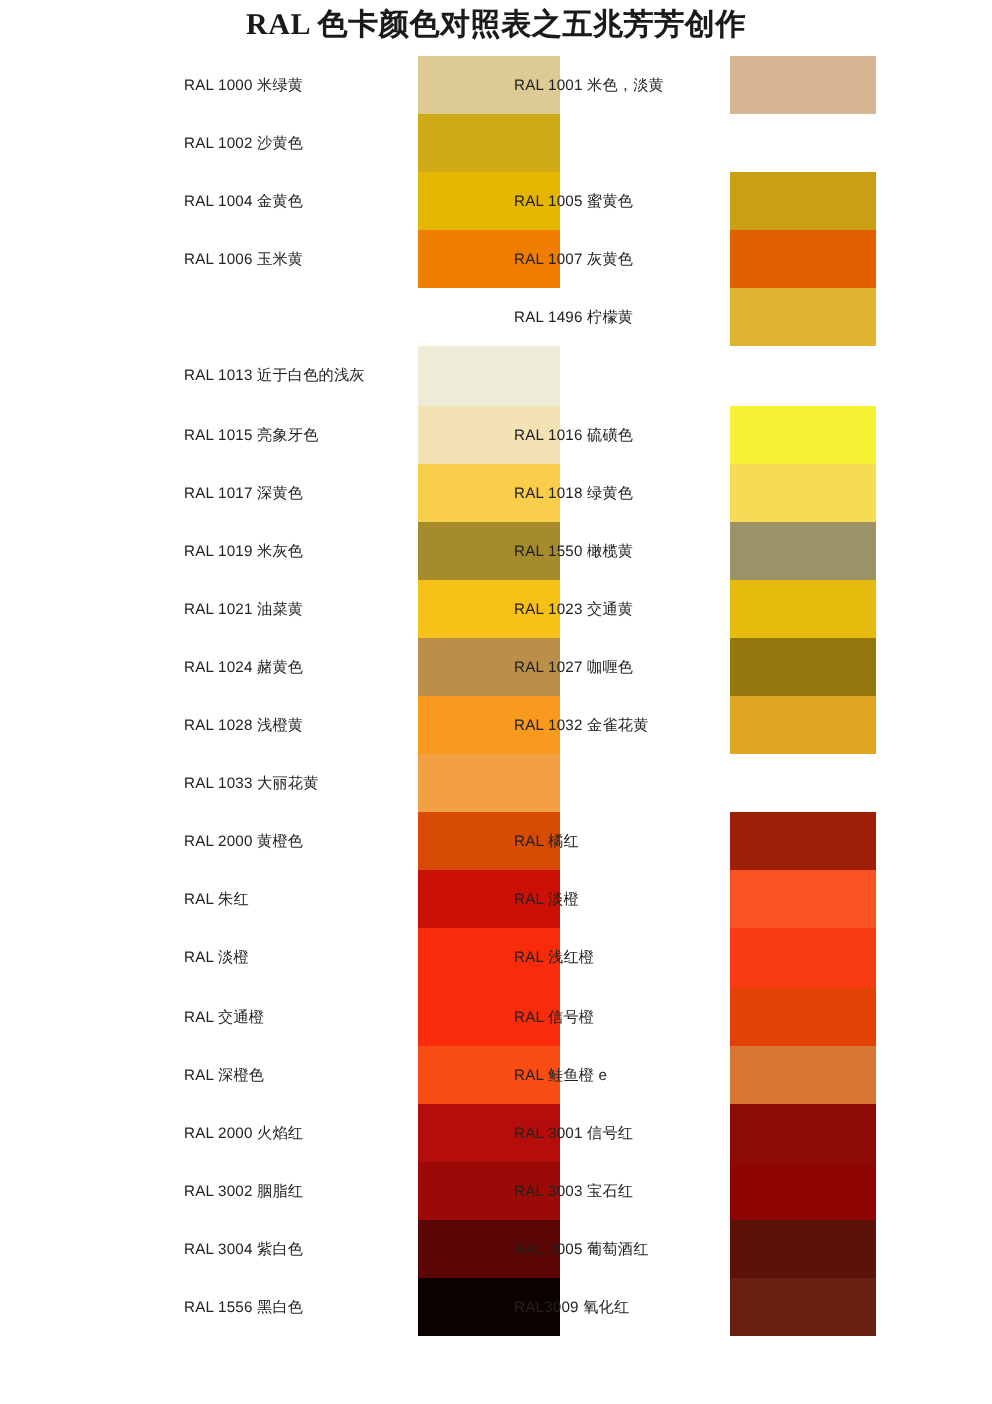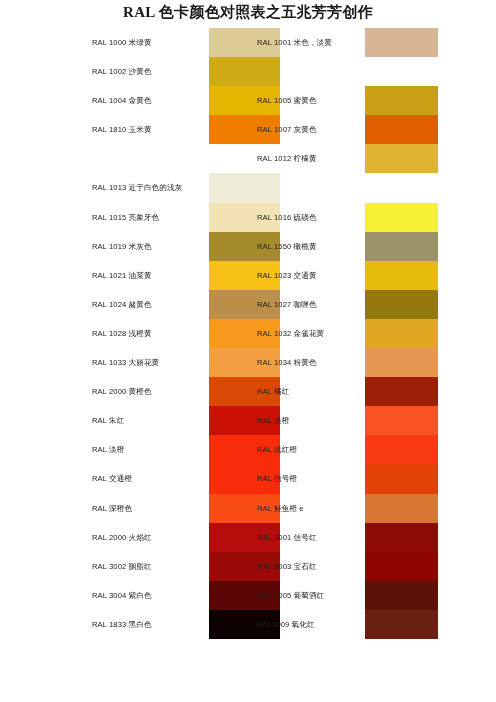--- a/index.html
+++ b/index.html
@@ -95,51 +95,61 @@
           <div class="label">RAL 1004 金黄色</div>
         </div>
         <div class="cell right">
           <div class="swatch" style="background: rgb(201, 159, 20);"></div>
           <div class="label">RAL 1005 蜜黄色</div>
         </div>
       </div>
       <div class="row">
         <div class="cell left">
           <div class="swatch" style="background: rgb(239, 125, 0);"></div>
-          <div class="label">RAL 1810 玉米黄</div>
+          <div class="label">RAL 1006 玉米黄</div>
         </div>
         <div class="cell right">
           <div class="swatch" style="background: rgb(224, 96, 0);"></div>
           <div class="label">RAL 1007 灰黄色</div>
         </div>
       </div>
       <div class="row">
         <div class="cell right">
           <div class="swatch" style="background: rgb(223, 180, 49);"></div>
-          <div class="label">RAL 1012 柠檬黄</div>
+          <div class="label">RAL 1496 柠檬黄</div>
         </div>
       </div>
       <div class="row">
         <div class="cell left">
           <div class="swatch" style="background: rgb(238, 235, 214);"></div>
           <div class="label">RAL 1013 近于白色的浅灰</div>
         </div>
       </div>
       <div class="row">
         <div class="cell left">
           <div class="swatch" style="background: rgb(243, 226, 179);"></div>
           <div class="label">RAL 1015 亮象牙色</div>
         </div>
         <div class="cell right">
           <div class="swatch" style="background: rgb(247, 241, 54);"></div>
           <div class="label">RAL 1016 硫磺色</div>
         </div>
       </div>
       <div class="row">
         <div class="cell left">
+          <div class="swatch" style="background: rgb(248, 206, 75);"></div>
+          <div class="label">RAL 1017 深黄色</div>
+        </div>
+        <div class="cell right">
+          <div class="swatch" style="background: rgb(245, 220, 84);"></div>
+          <div class="label">RAL 1018 绿黄色</div>
+        </div>
+      </div>
+      <div class="row">
+        <div class="cell left">
           <div class="swatch" style="background: rgb(166, 139, 45);"></div>
           <div class="label">RAL 1019 米灰色</div>
         </div>
         <div class="cell right">
           <div class="swatch" style="background: rgb(155, 147, 103);"></div>
           <div class="label">RAL 1550 橄榄黄</div>
         </div>
       </div>
       <div class="row">
         <div class="cell left">
@@ -169,24 +179,20 @@
         <div class="cell right">
           <div class="swatch" style="background: rgb(224, 168, 34);"></div>
           <div class="label">RAL 1032 金雀花黄</div>
         </div>
       </div>
       <div class="row">
         <div class="cell left">
           <div class="swatch" style="background: rgb(242, 160, 66);"></div>
           <div class="label">RAL 1033 大丽花黄</div>
         </div>
-        <div class="cell right">
-          <div class="swatch" style="background: rgb(228, 152, 81);"></div>
-          <div class="label">RAL 1034 粉黄色</div>
-        </div>
       </div>
       <div class="row">
         <div class="cell left">
           <div class="swatch" style="background: rgb(215, 75, 4);"></div>
           <div class="label">RAL 2000 黄橙色</div>
         </div>
         <div class="cell right">
           <div class="swatch" style="background: rgb(158, 31, 8);"></div>
           <div class="label">RAL 橘红</div>
         </div>
@@ -257,21 +263,21 @@
           <div class="label">RAL 3004 紫白色</div>
         </div>
         <div class="cell right">
           <div class="swatch" style="background: rgb(92, 18, 7);"></div>
           <div class="label">RAL 3005 葡萄酒红</div>
         </div>
       </div>
       <div class="row">
         <div class="cell left">
           <div class="swatch" style="background: rgb(12, 0, 0);"></div>
-          <div class="label">RAL 1833 黑白色</div>
+          <div class="label">RAL 1556 黑白色</div>
         </div>
         <div class="cell right">
           <div class="swatch" style="background: rgb(103, 32, 18);"></div>
           <div class="label">RAL3009 氧化红</div>
         </div>
       </div>
     </div>
 
 </div>
 

